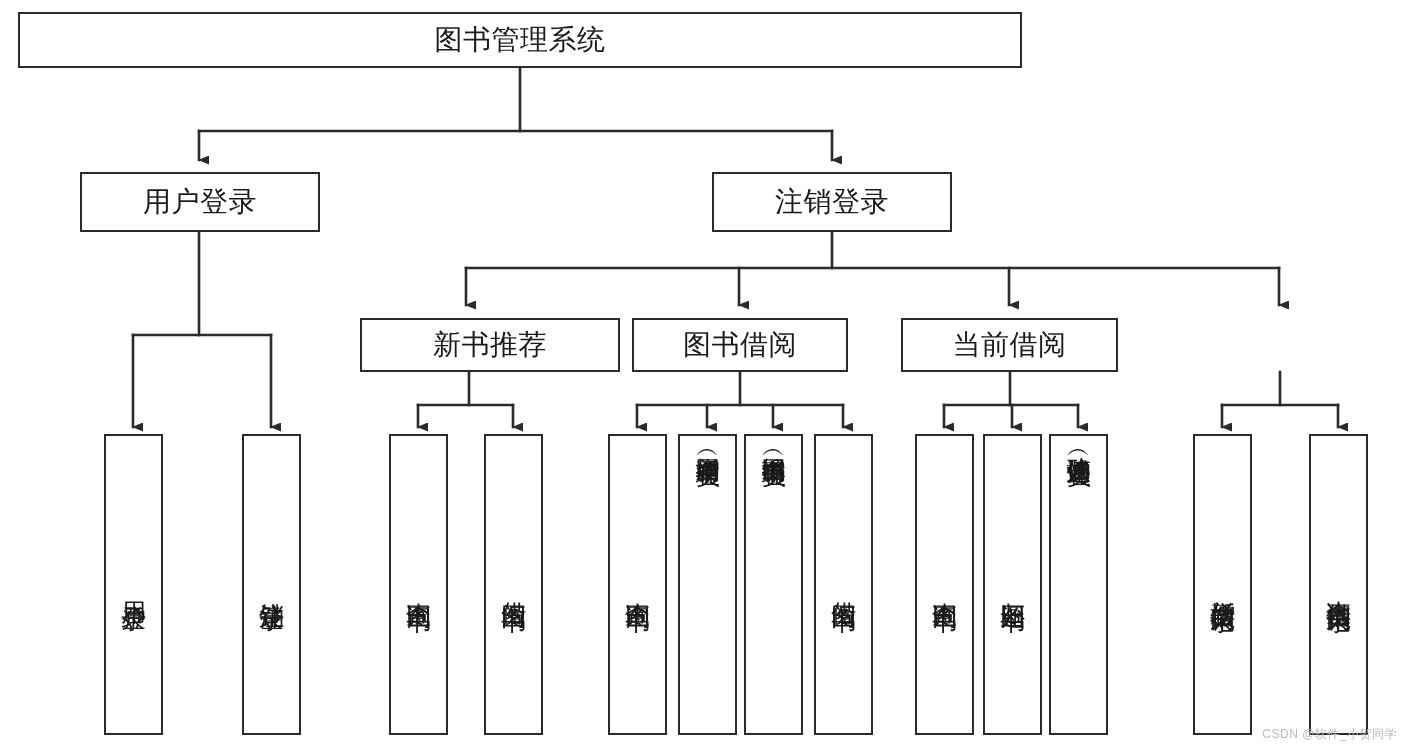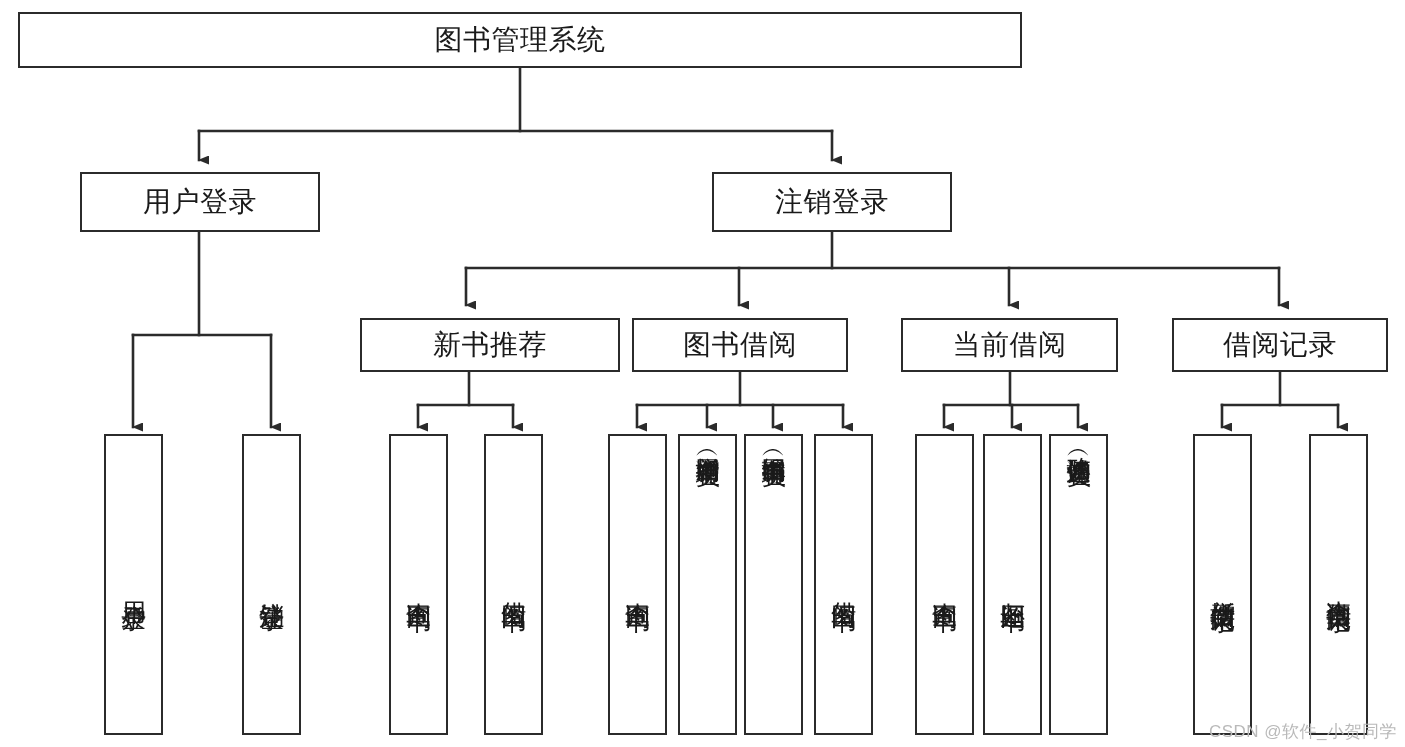--- a/index.html
+++ b/index.html
@@ -62,21 +62,21 @@
     font-size: 24px;
     letter-spacing: 1px;
   }
   .node.vertical.centered {
     align-items: center;
   }
   #watermark {
     position: absolute;
     right: 8px;
     bottom: 4px;
-    font-size: 17px;
+    font-size: 12px;
     color: #b9b9b9;
     letter-spacing: 0.5px;
     z-index: 3;
     white-space: nowrap;
   }
 </style>
 </head>
 <body>
 
 <div id="diagram-root">
@@ -144,23 +144,20 @@
 
   <div class="node horizontal" style="left:360px; top:318px; width:260px; height:54px;">
     <span class="node-label">新书推荐</span>
   </div>
   <div class="node horizontal" style="left:632px; top:318px; width:216px; height:54px;">
     <span class="node-label">图书借阅</span>
   </div>
   <div class="node horizontal" style="left:901px; top:318px; width:217px; height:54px;">
     <span class="node-label">当前借阅</span>
   </div>
-  <div class="node horizontal" style="left:1172px; top:318px; width:216px; height:54px;">
-    <span class="node-label">借阅记录</span>
-  </div>
 
   <div class="node vertical centered" style="left:104px; top:434px; width:59px; height:301px;">
     <span class="node-label">用户登录</span>
   </div>
   <div class="node vertical centered" style="left:242px; top:434px; width:59px; height:301px;">
     <span class="node-label">注销登录</span>
   </div>
 
   <div class="node vertical centered" style="left:389px; top:434px; width:59px; height:301px;">
     <span class="node-label">查询图书</span>

